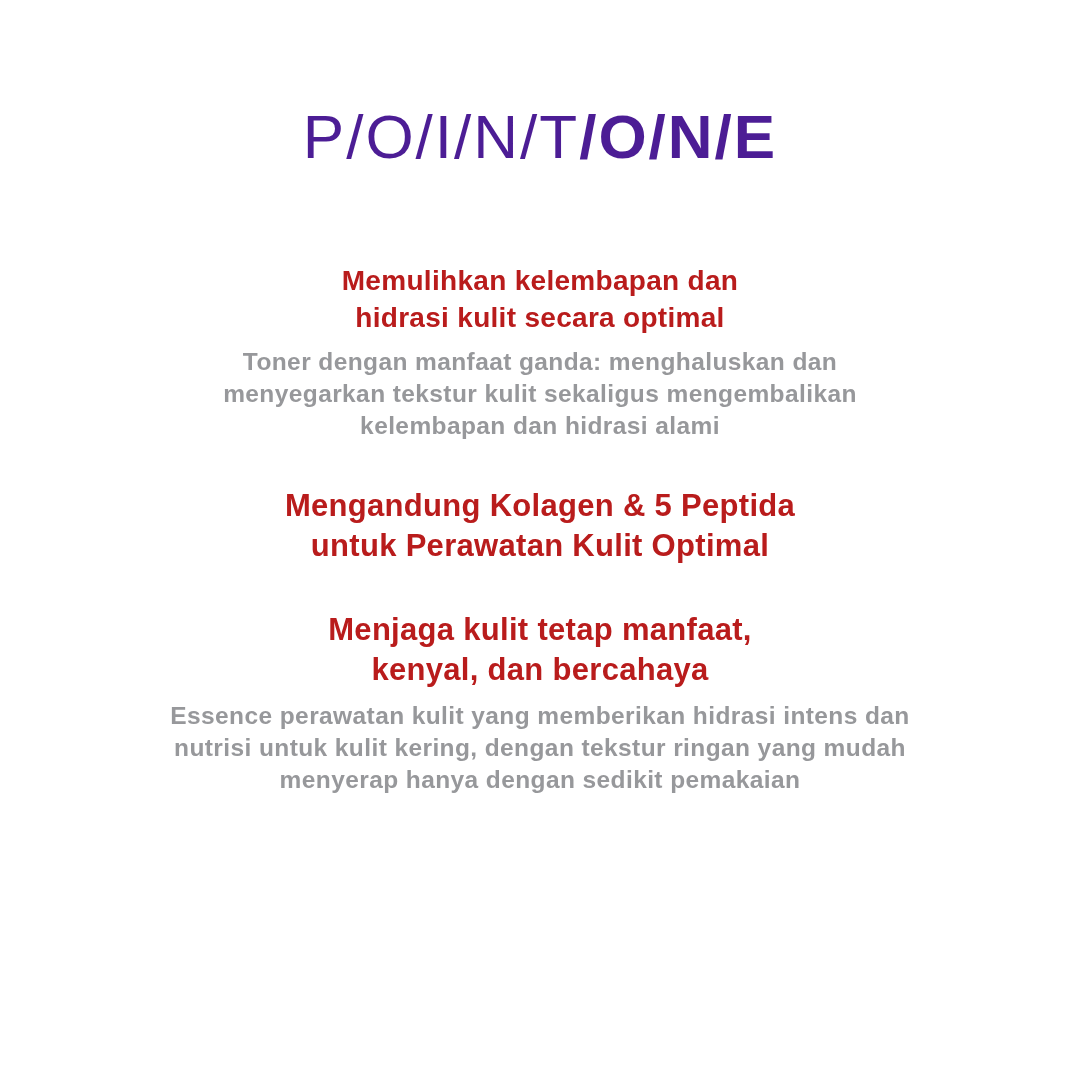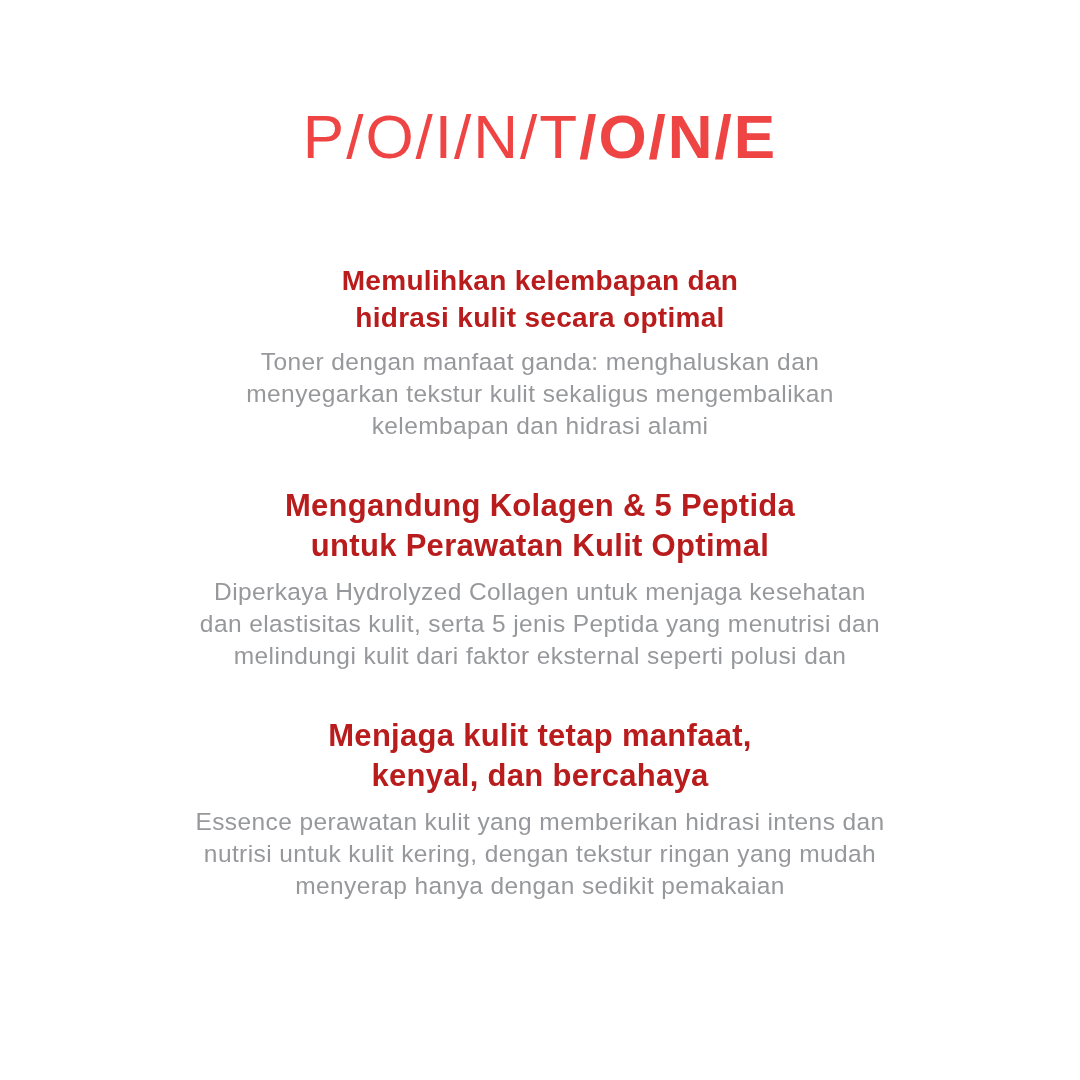--- a/index.html
+++ b/index.html
@@ -15,21 +15,21 @@
     background: #ffffff;
     font-family: "Liberation Sans", sans-serif;
     text-align: center;
     overflow: hidden;
   }
   .logo {
     margin: 0;
     padding-top: 98px;
     font-size: 62px;
     line-height: 1.25;
-    color: #ef4444;
+    color: #4c1d95;
     letter-spacing: 2px;
     white-space: nowrap;
   }
   .logo .logo-light {
     font-weight: 300;
   }
   .logo .logo-bold {
     font-weight: 700;
   }
   .sections {
@@ -51,21 +51,21 @@
   }
   .section:nth-child(2) .section-heading,
   .section:nth-child(3) .section-heading {
     font-size: 31px;
     line-height: 40px;
   }
   .section-body {
     margin: 10px 0 0 0;
     font-size: 24.5px;
     line-height: 32px;
-    font-weight: 400;
+    font-weight: 700;
     color: #97989B;
     white-space: pre-line;
     letter-spacing: 0.4px;
   }
 </style>
 </head>
 <body>
 
 <div class="canvas">
 
@@ -77,23 +77,20 @@
       <h2 class="section-heading">Memulihkan kelembapan dan
 hidrasi kulit secara optimal</h2>
       <p class="section-body">Toner dengan manfaat ganda: menghaluskan dan
 menyegarkan tekstur kulit sekaligus mengembalikan
 kelembapan dan hidrasi alami</p>
     </div>
 
     <div class="section">
       <h2 class="section-heading">Mengandung Kolagen &amp; 5 Peptida
 untuk Perawatan Kulit Optimal</h2>
-      <p class="section-body">Diperkaya Hydrolyzed Collagen untuk menjaga kesehatan
-dan elastisitas kulit, serta 5 jenis Peptida yang menutrisi dan
-melindungi kulit dari faktor eksternal seperti polusi dan</p>
     </div>
 
     <div class="section">
       <h2 class="section-heading">Menjaga kulit tetap manfaat,
 kenyal, dan bercahaya</h2>
       <p class="section-body">Essence perawatan kulit yang memberikan hidrasi intens dan
 nutrisi untuk kulit kering, dengan tekstur ringan yang mudah
 menyerap hanya dengan sedikit pemakaian</p>
     </div>
 

